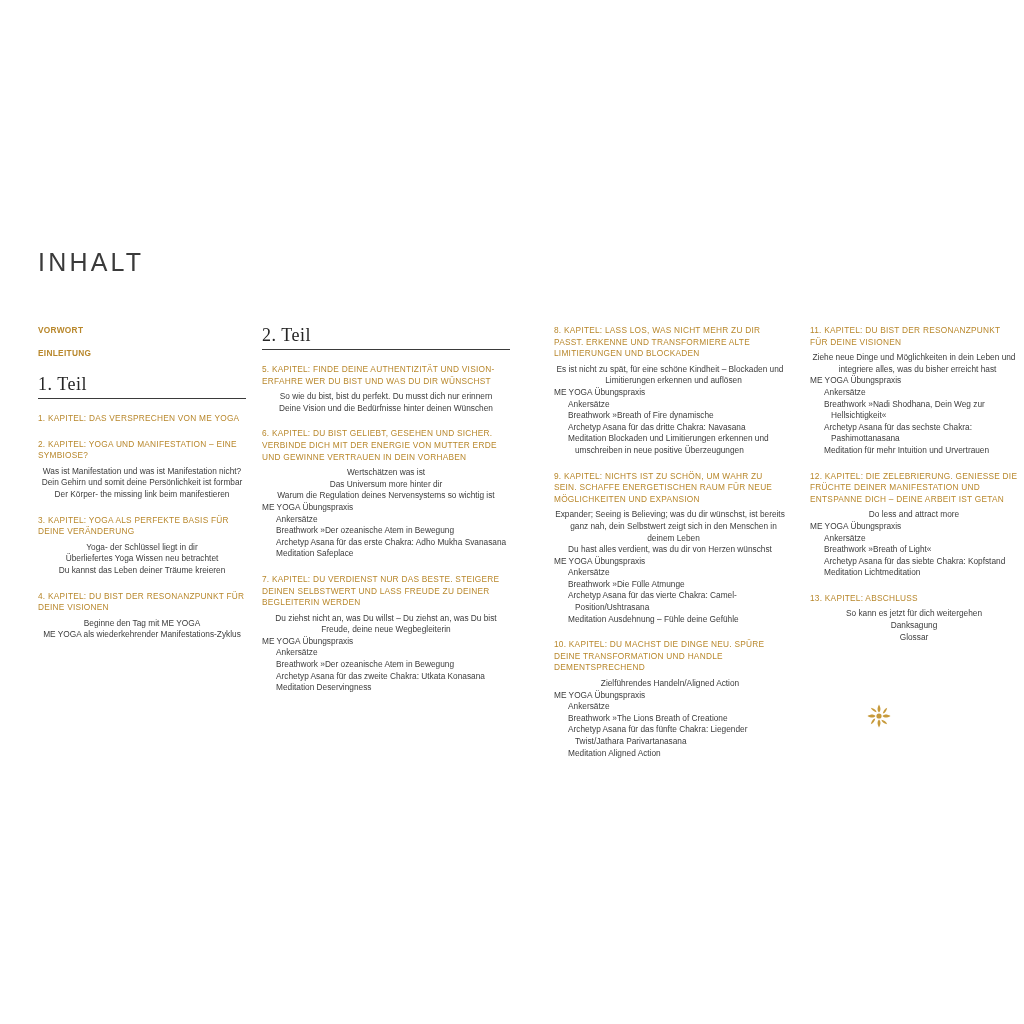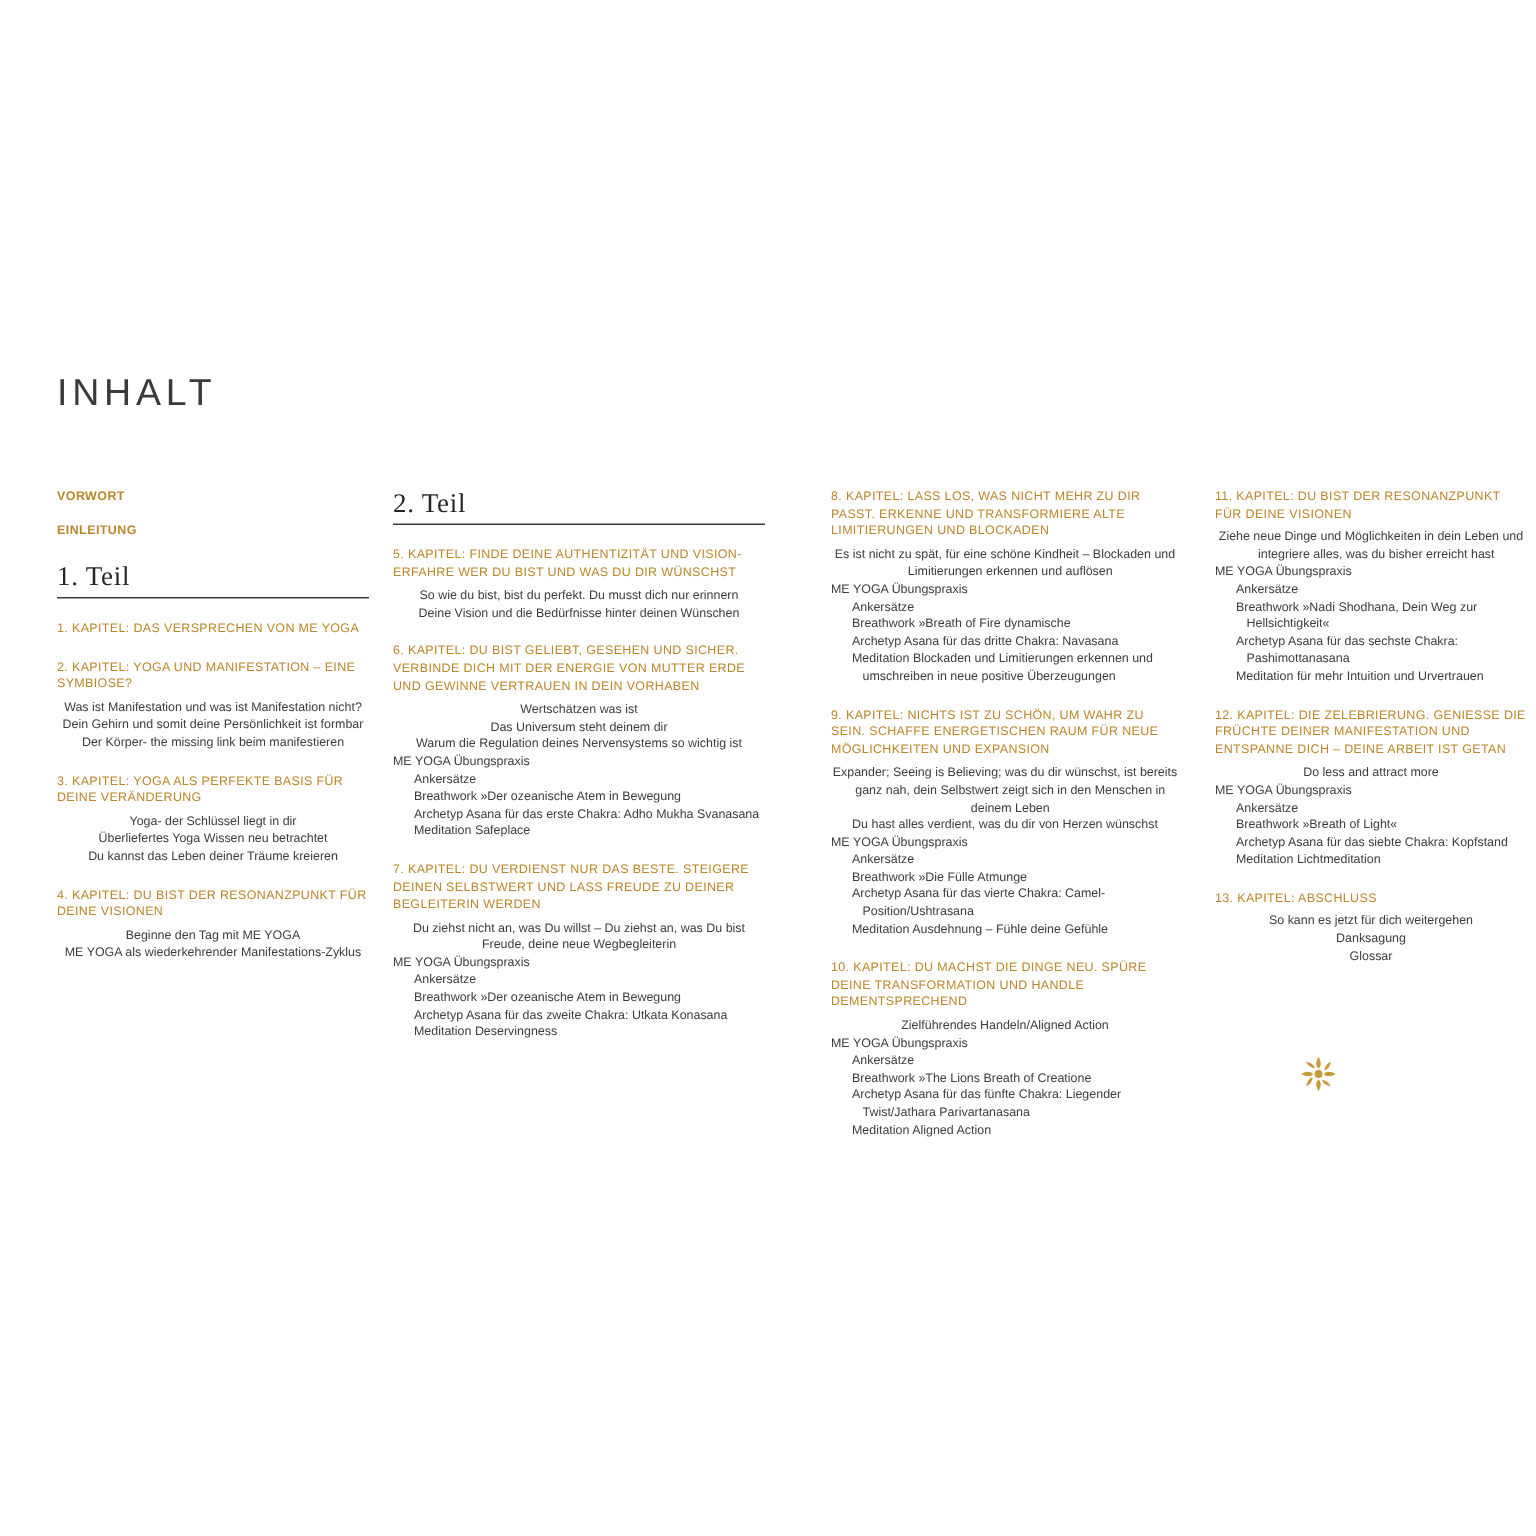--- a/index.html
+++ b/index.html
@@ -157,21 +157,21 @@
           <span class="rule"></span>
         </div>
         <div class="chapter">5. KAPITEL: FINDE DEINE AUTHENTIZITÄT UND VISION- ERFAHRE WER DU BIST UND WAS DU DIR WÜNSCHST</div>
         <div class="plain">
           <div class="wrap">So wie du bist, bist du perfekt. Du musst dich nur erinnern</div>
           <div class="wrap">Deine Vision und die Bedürfnisse hinter deinen Wünschen</div>
         </div>
         <div class="chapter">6. KAPITEL: DU BIST GELIEBT, GESEHEN UND SICHER. VERBINDE DICH MIT DER ENERGIE VON MUTTER ERDE UND GEWINNE VERTRAUEN IN DEIN VORHABEN</div>
         <div class="plain">
           <div class="wrap">Wertschätzen was ist</div>
-          <div class="wrap">Das Universum steht deinem dir</div>
+          <div class="wrap">Das Universum more hinter dir</div>
           <div class="wrap">Warum die Regulation deines Nervensystems so wichtig ist</div>
         </div>
         <div class="praxis">ME YOGA Übungspraxis</div>
         <div class="sub">
           <div class="wrap">Ankersätze</div>
           <div class="wrap">Breathwork »Der ozeanische Atem in Bewegung</div>
           <div class="wrap">Archetyp Asana für das erste Chakra: Adho Mukha Svanasana</div>
           <div class="wrap">Meditation Safeplace</div>
         </div>
         <div class="chapter">7. KAPITEL: DU VERDIENST NUR DAS BESTE. STEIGERE DEINEN SELBSTWERT UND LASS FREUDE ZU DEINER BEGLEITERIN WERDEN</div>

